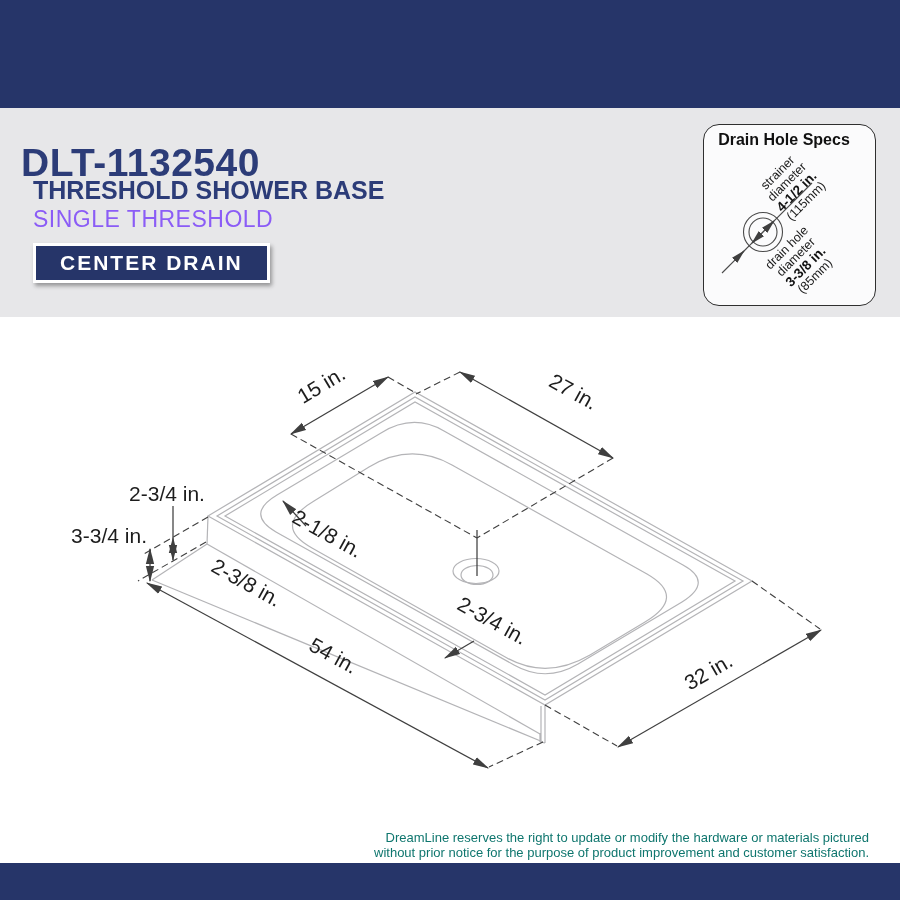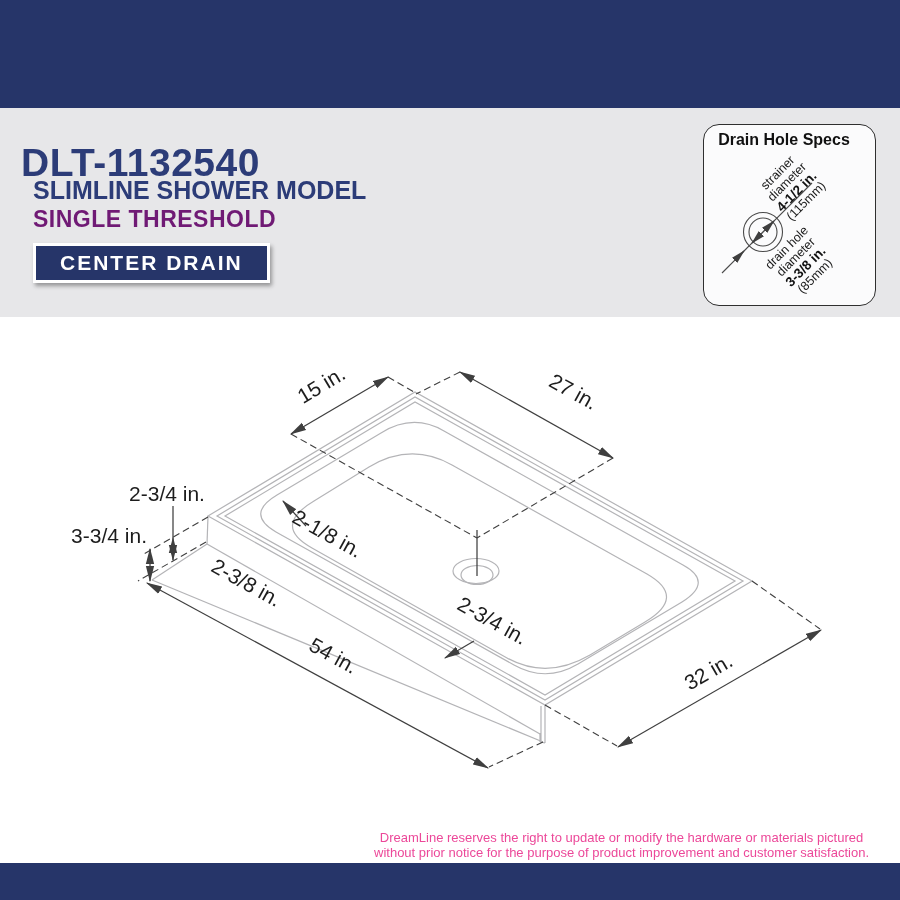--- a/index.html
+++ b/index.html
@@ -21,44 +21,44 @@
   }
   .product-model{
     position:absolute;left:21px;top:141px;font-size:39px;font-weight:bold;
     color:#2c3c78;letter-spacing:0.5px;
   }
   .product-series{
     position:absolute;left:33px;top:176px;font-size:25px;font-weight:bold;
     color:#2c3c78;letter-spacing:0px;
   }
   .product-threshold{
-    position:absolute;left:33px;top:206px;font-size:23px;font-weight:bold;
-    color:#701a75;letter-spacing:0.5px;
+    position:absolute;left:33px;top:206px;font-size:23px;font-weight:normal;
+    color:#8b5cf6;letter-spacing:0.5px;
   }
   .drain-badge{
     position:absolute;left:33px;top:243px;height:34px;line-height:34px;
     padding:0 24px;background:#263569;border:3px solid #ffffff;
     box-shadow:2px 3px 4px rgba(0,0,0,0.35);
     color:#ffffff;font-size:21px;font-weight:bold;letter-spacing:2px;
     white-space:nowrap;
   }
   
   .spec-box{
     position:absolute;left:703px;top:124px;width:173px;height:182px;
     background:#fbfbfc;border:1.7px solid #2f2f2f;border-radius:16px;
     box-sizing:border-box;
   }
   .spec-title{
     position:absolute;left:703px;top:131px;width:162px;text-align:center;
     font-size:16px;font-weight:bold;color:#111111;
   }
   
   .footer-text{
-    position:absolute;right:31px;top:831px;text-align:center;
-    font-size:13px;line-height:14.5px;color:#ec4899;
+    position:absolute;right:31px;top:831px;text-align:right;
+    font-size:13px;line-height:14.5px;color:#0f766e;
   }
   .footer-bar{
     position:absolute;left:0;bottom:0;width:900px;height:37px;background:#263569;
   }
   
   .draw-layer{
     position:absolute;left:0;top:0;width:900px;height:900px;pointer-events:none;
   }
   .draw-layer text{
     font-family:"Liberation Sans",sans-serif;font-size:21px;fill:#1d1d1d;
@@ -72,21 +72,21 @@
 </style>
 </head>
 <body>
 
 <div class="header-bar"></div>
 <div class="header-title">
 </div>
 
 <div class="info-band"></div>
 <div class="product-model">DLT-1132540</div>
-<div class="product-series">SLIMLINE SHOWER MODEL</div>
+<div class="product-series">THRESHOLD SHOWER BASE</div>
 <div class="product-threshold">SINGLE THRESHOLD</div>
 <div class="drain-badge">CENTER DRAIN</div>
 
 <div class="spec-box"></div>
 <div class="spec-title">Drain Hole Specs</div>
 
 <div class="footer-text">
   <div>DreamLine reserves the right to update or modify the hardware or materials pictured</div>
   <div>without prior notice for the purpose of product improvement and customer satisfaction.</div>
 </div>

